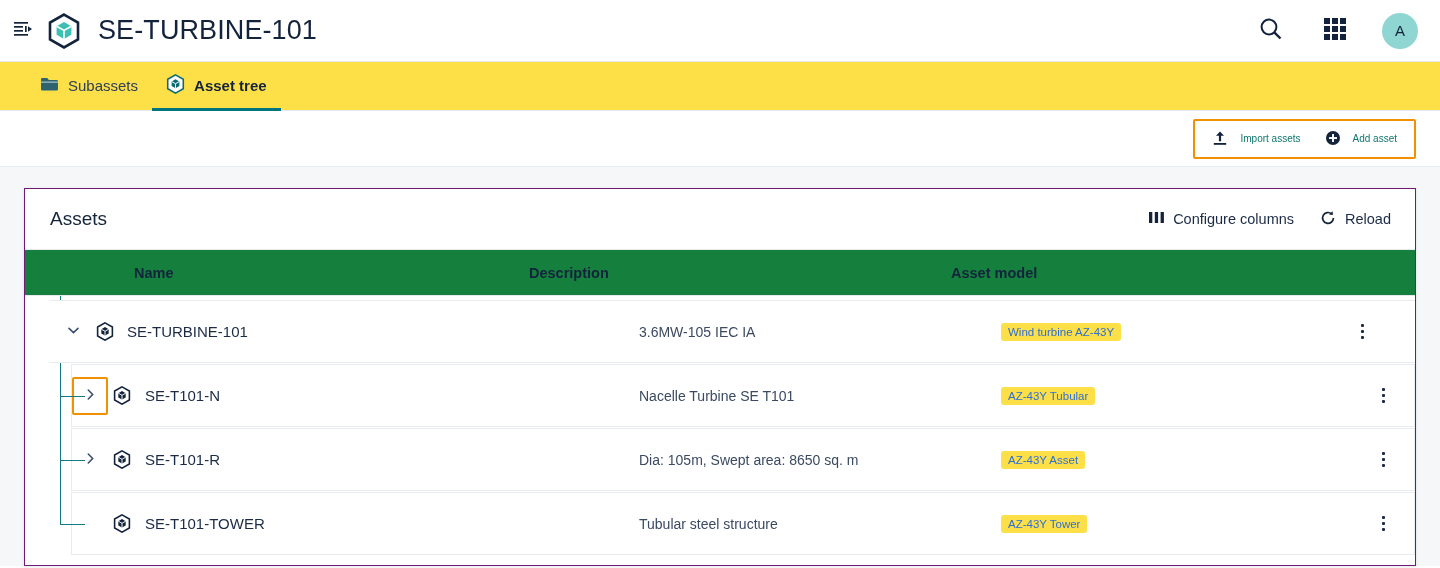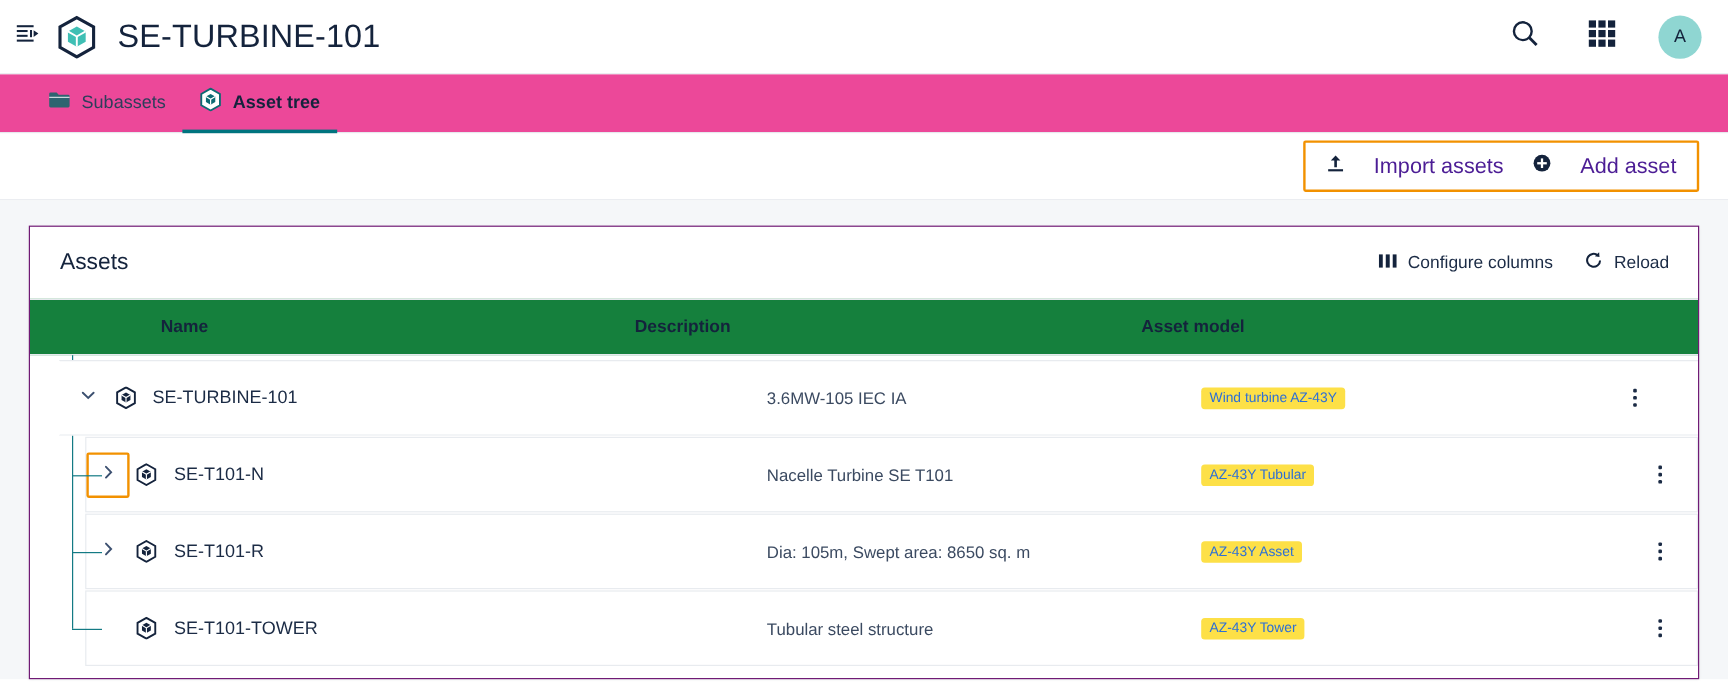--- a/index.html
+++ b/index.html
@@ -42,21 +42,21 @@
     display: flex; align-items: center; justify-content: center;
     font-size: 15px; cursor: pointer;
   }
 
   
   .tabbar {
     height: 49px;
     display: flex; align-items: stretch;
     padding-left: 26px;
     border-bottom: 1px solid #e6e9ee;
-    background: #ec4899;
+    background: #fde047;
   }
   .tab {
     display: flex; align-items: center; gap: 9px;
     padding: 0 14px; cursor: pointer;
     font-size: 15px; color: #2d3e5b;
     border-bottom: 3px solid transparent;
     margin-bottom: -1px;
   }
   .tab.active { color: #14233c; font-weight: 600; border-bottom-color: #00747f; }
 
@@ -68,23 +68,23 @@
     background: #fff;
     border-bottom: 1px solid #e6e9ee;
   }
   .action-group {
     display: flex; align-items: center; gap: 6px;
     border: 2px solid #f29100;
     border-radius: 2px;
     padding: 4px 8px;
   }
   .action-btn {
-    display: flex; align-items: center; gap: 24px;
+    display: flex; align-items: center; gap: 12px;
     padding: 5px 9px; cursor: pointer;
-    font-size: 18px; color: #4c1d95;
+    font-size: 10px; color: #0f766e;
   }
 
   
   .page {
     background: #f5f7f9;
     height: 399px;
     padding: 21px 24px 0 24px;
   }
   .card {
     background: #fff;

